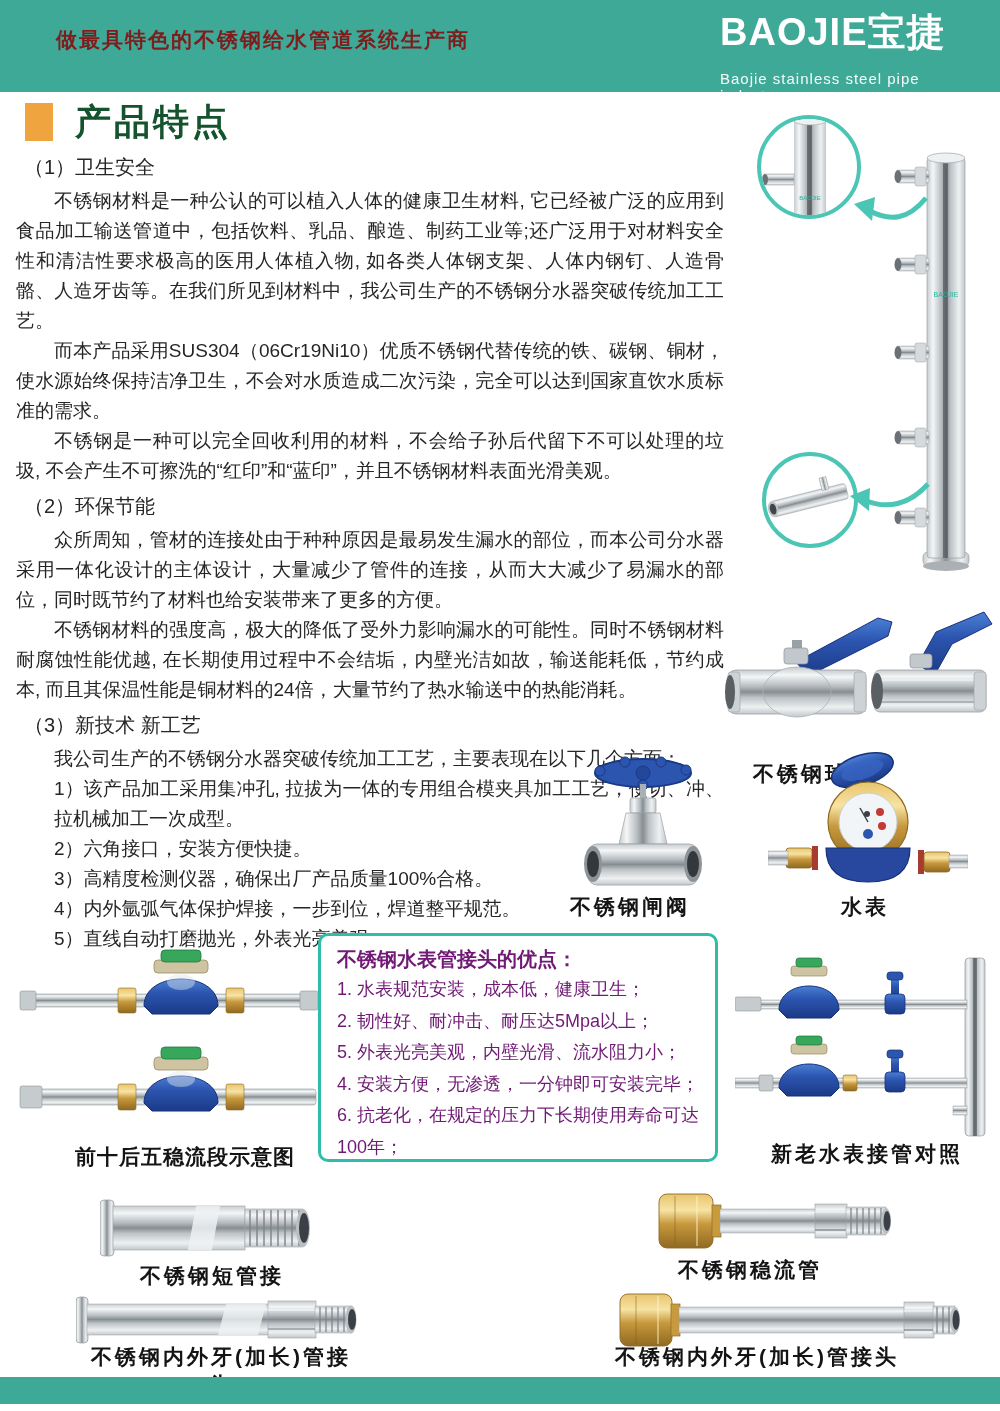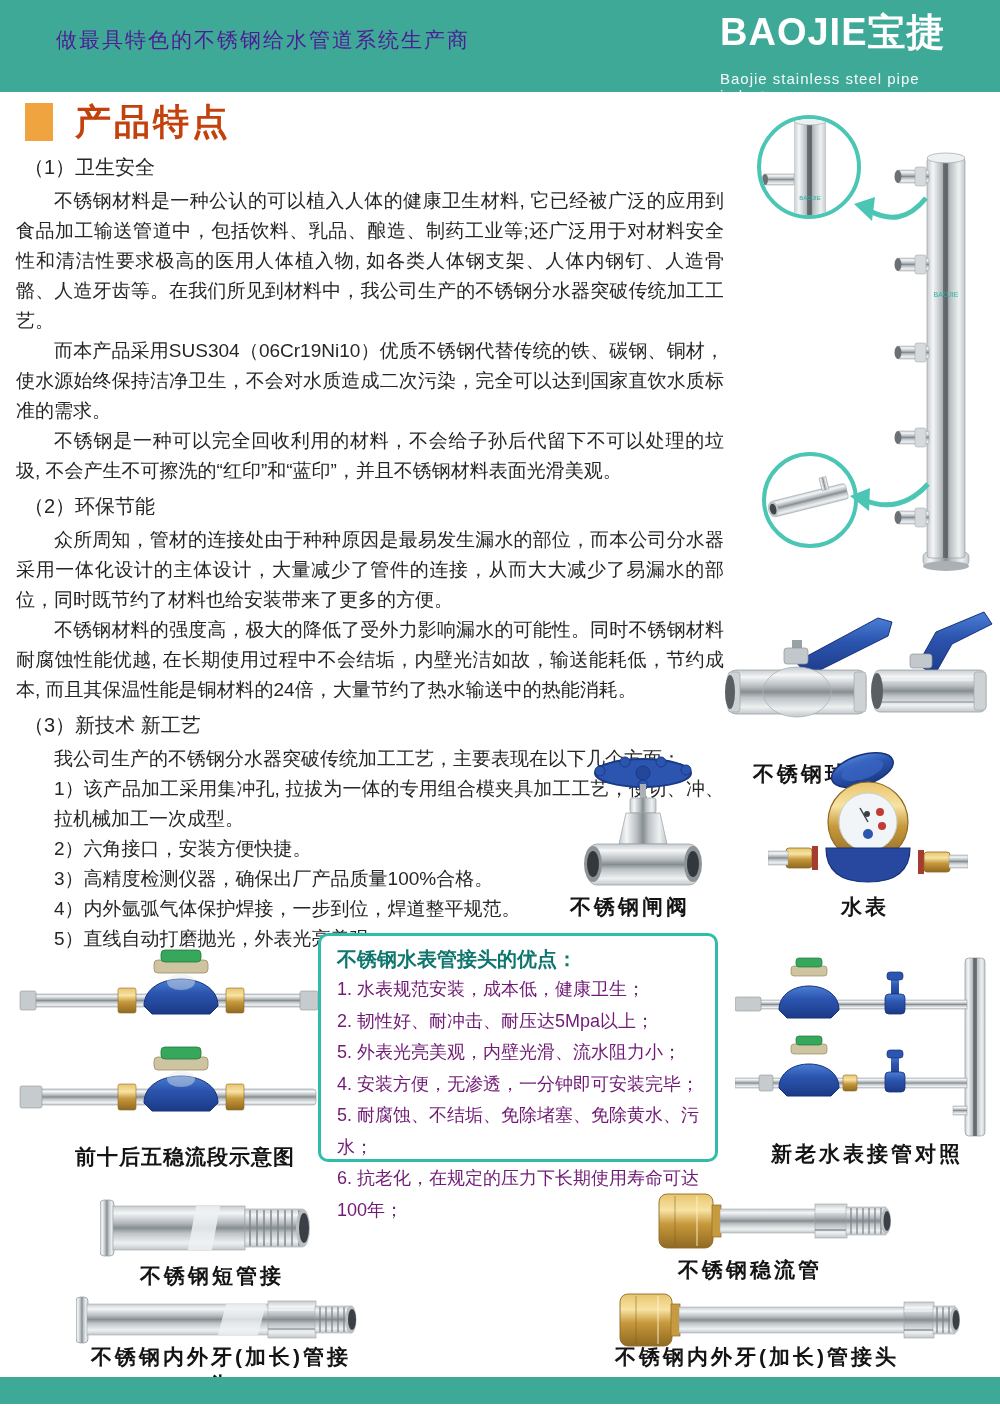--- a/index.html
+++ b/index.html
@@ -1,40 +1,40 @@
 <!DOCTYPE html>
 <html><head>
 <meta charset="utf-8">
 <style>
   html,body{margin:0;padding:0;background:#ffffff;}
   .page{position:relative;width:1000px;height:1411px;background:#fff;overflow:hidden;
         font-family:"Liberation Sans","DejaVu Sans",sans-serif;color:#262626;}
   
   .header{position:absolute;left:0;top:0;width:1000px;height:92px;background:#3FA998;}
-  .slogan{position:absolute;left:56px;top:26px;color:#4c1d95;font-size:21px;font-weight:normal;letter-spacing:2px;}
+  .slogan{position:absolute;left:56px;top:26px;color:#7f1d1d;font-size:21px;font-weight:bold;letter-spacing:2px;}
   .logo{position:absolute;right:30px;top:10px;width:250px;color:#fff;}
   .logo-main{font-size:38px;font-weight:bold;letter-spacing:1px;line-height:44px;}
   .logo-sub{font-size:15px;letter-spacing:1px;margin-top:16px;opacity:.95;}
   
   .main-col{position:absolute;left:16px;top:98px;width:708px;font-size:19px;line-height:30px;text-align:justify;}
   .title-row{display:flex;align-items:center;height:48px;margin-bottom:6px;}
   .title-square{width:28px;height:38px;background:#F0A43F;margin-left:9px;margin-right:22px;}
-  .page-title{color:#c2410c;font-size:36px;font-weight:bold;letter-spacing:3px;}
+  .page-title{color:#14532d;font-size:36px;font-weight:bold;letter-spacing:3px;}
   .sec-heading{font-size:20px;margin:5px 0 4px 8px;}
   p.body{margin:0;text-indent:2em;}
   p.itm{margin:0;padding-left:2em;}
   p.intro{margin:0;text-indent:2em;}
   
   .fig{position:absolute;}
   .fig-label{position:absolute;text-align:center;font-size:21px;font-weight:bold;color:#141414;letter-spacing:3px;}
   .fig-label.small-sp{letter-spacing:1px;}
   
   .adv-box{position:absolute;left:318px;top:933px;width:400px;height:229px;box-sizing:border-box;
            border:3px solid #2FBCAB;border-radius:10px;background:#fff;padding:8px 14px 6px 16px;z-index:5;}
-  .adv-title{font-size:20px;font-weight:bold;color:#0f766e;line-height:30px;}
+  .adv-title{font-size:20px;font-weight:bold;color:#701a75;line-height:30px;}
   .adv-item{font-size:18px;color:#701a75;line-height:31.5px;}
   
   .footer{position:absolute;left:0;top:1377px;width:1000px;height:27px;background:#3FA998;}
   svg{display:block;}
 </style>
 </head>
 <body>
 
 <div class="page">
 
@@ -288,21 +288,20 @@
     </svg>
   </div>
   <div class="fig-label small-sp" style="left:45px;top:1143px;width:280px;font-family:Liberation Mono, monospace;">前十后五稳流段示意图</div>
 
   <div class="adv-box">
     <div class="adv-title">不锈钢水表管接头的优点：</div>
     <div class="adv-item">1. 水表规范安装，成本低，健康卫生；</div>
     <div class="adv-item">2. 韧性好、耐冲击、耐压达5Mpa以上；</div>
     <div class="adv-item">5. 外表光亮美观，内壁光滑、流水阻力小；</div>
     <div class="adv-item">4. 安装方便，无渗透，一分钟即可安装完毕；</div>
-    <div class="adv-item">5. 耐腐蚀、不结垢、免除堵塞、免除黄水、污水；</div>
     <div class="adv-item">6. 抗老化，在规定的压力下长期使用寿命可达100年；</div>
   </div>
 
   <div class="fig" style="left:735px;top:948px;">
     <svg width="262" height="196" viewBox="0 0 262 196">
       <g>
         <rect x="230" y="10" width="20" height="178" rx="4" fill="url(#gSteelH)" stroke="#959b9f" stroke-width="0.7"></rect>
         <rect x="238" y="10" width="4" height="178" fill="#31373b" opacity="0.45"></rect>
         <rect x="218" y="158" width="14" height="9" fill="url(#gSteelV)" stroke="#959b9f" stroke-width="0.5"></rect>
       </g>

